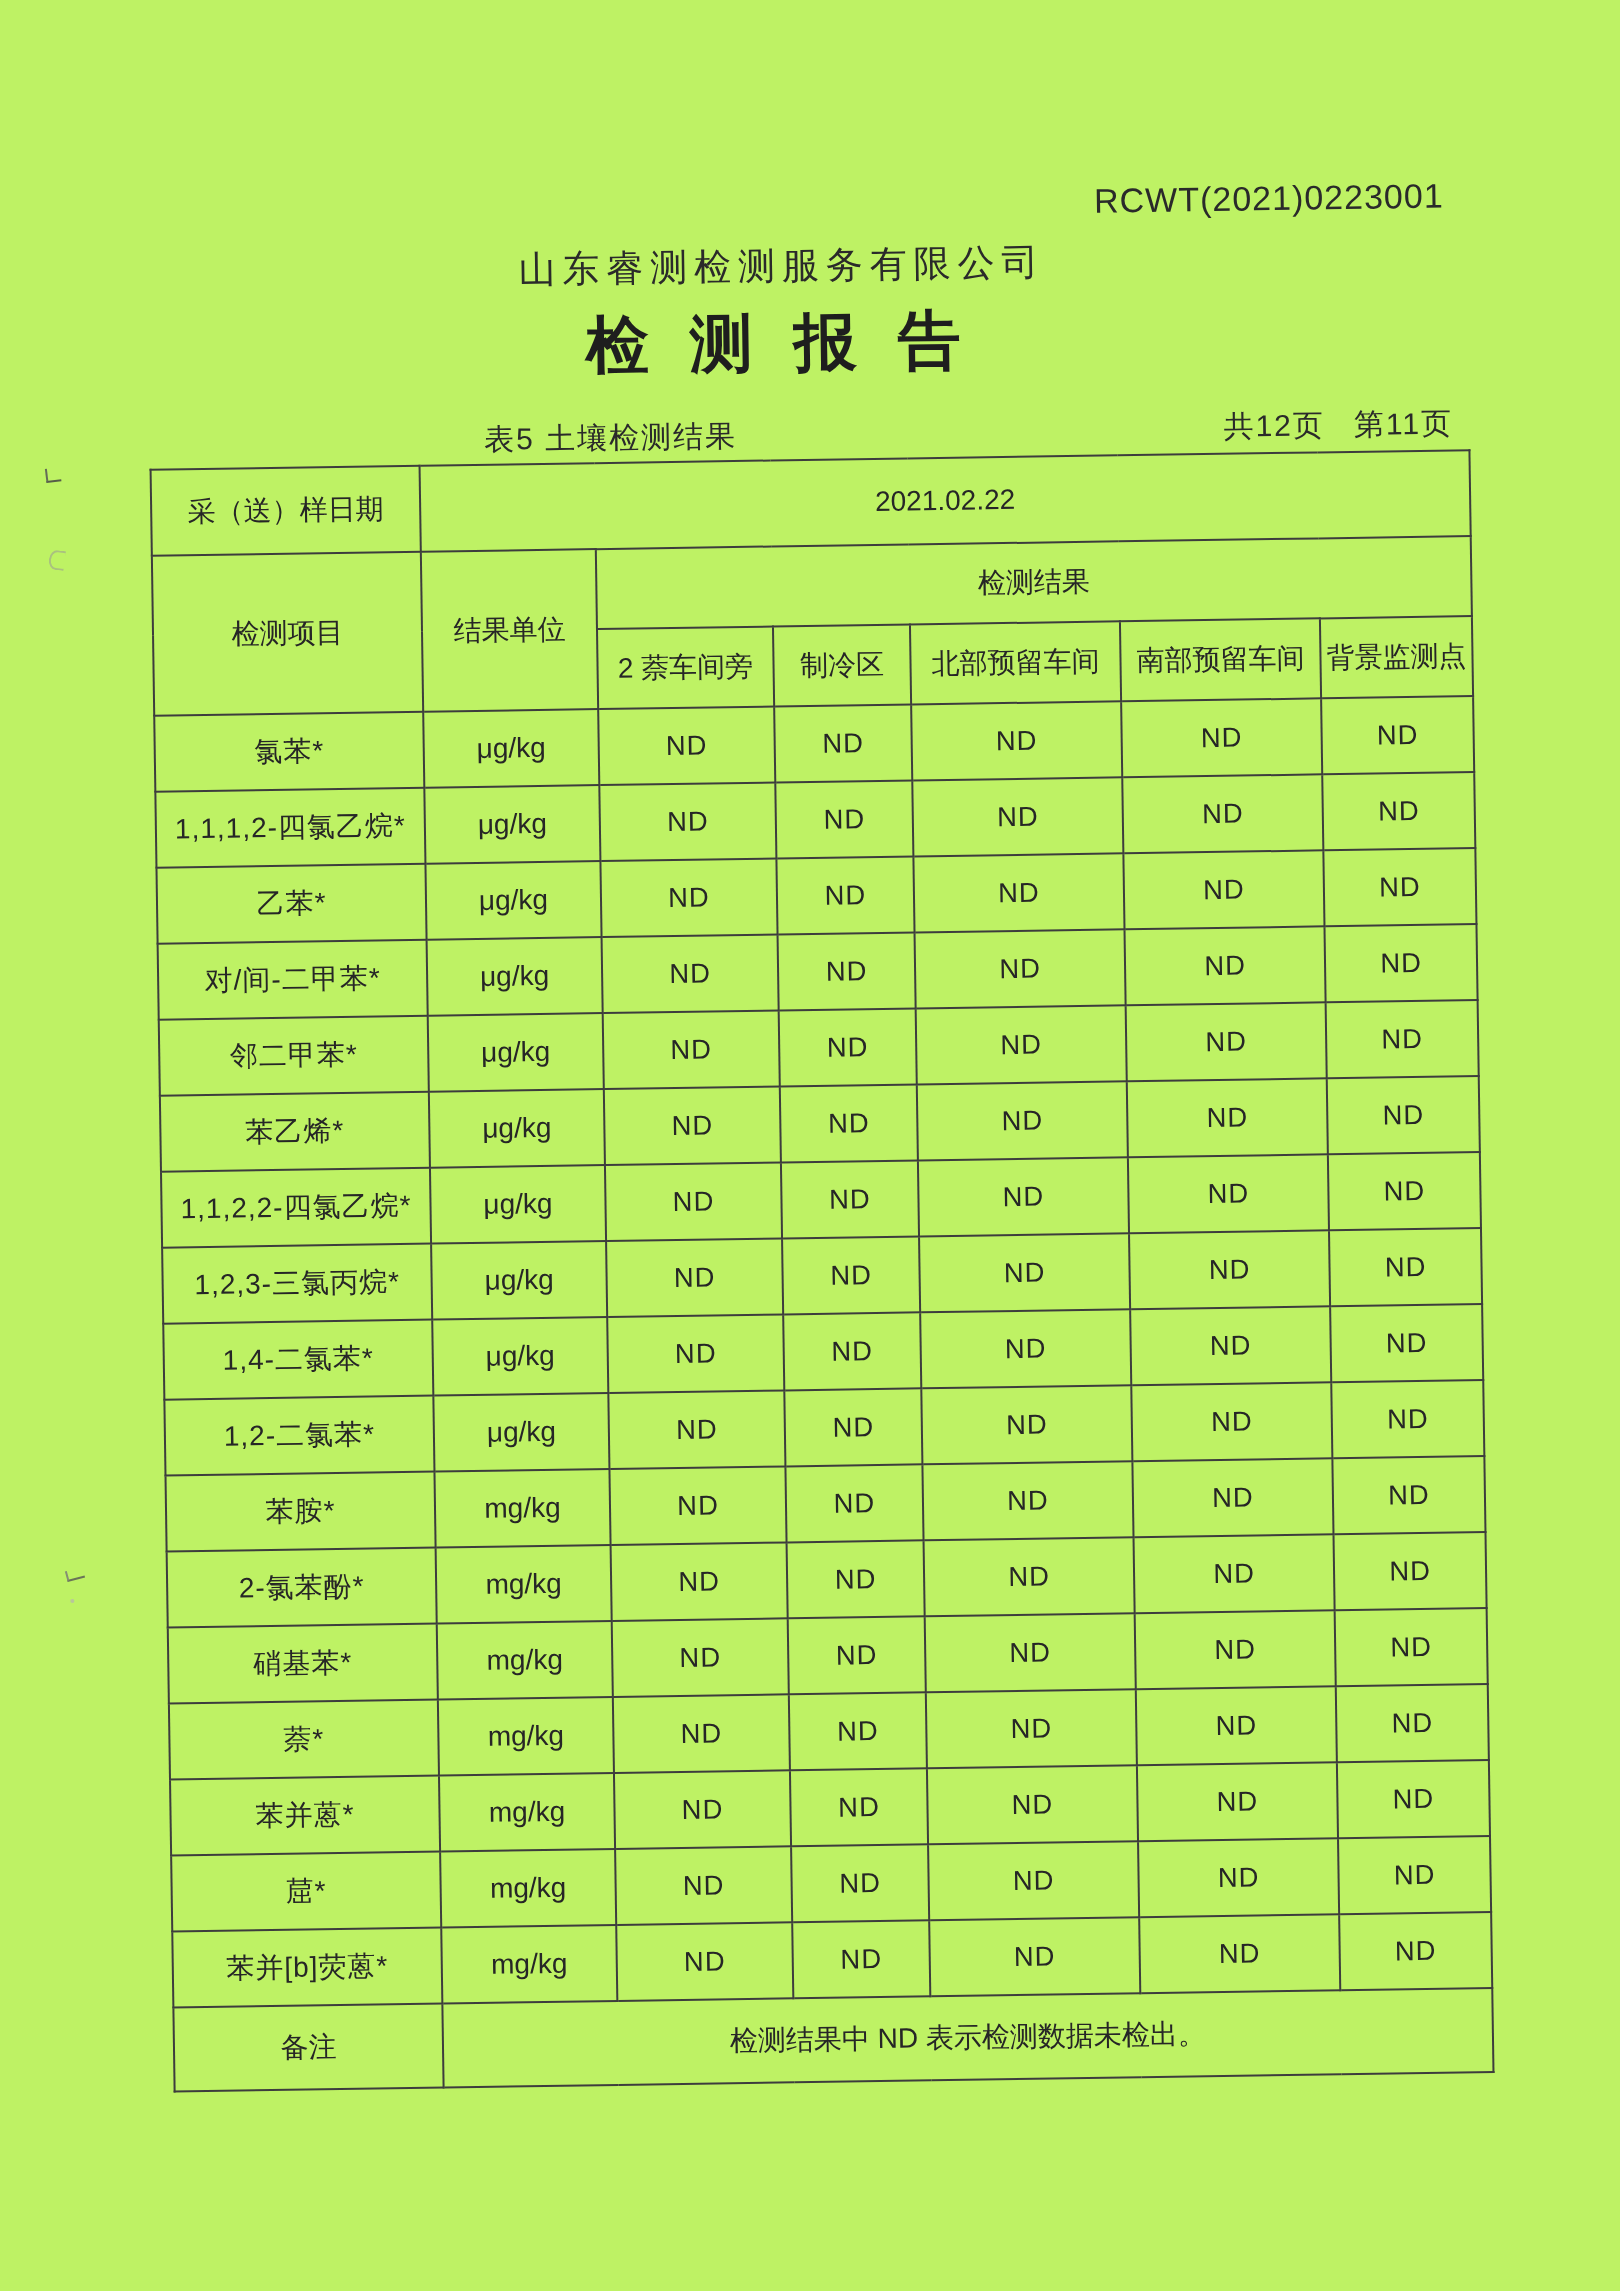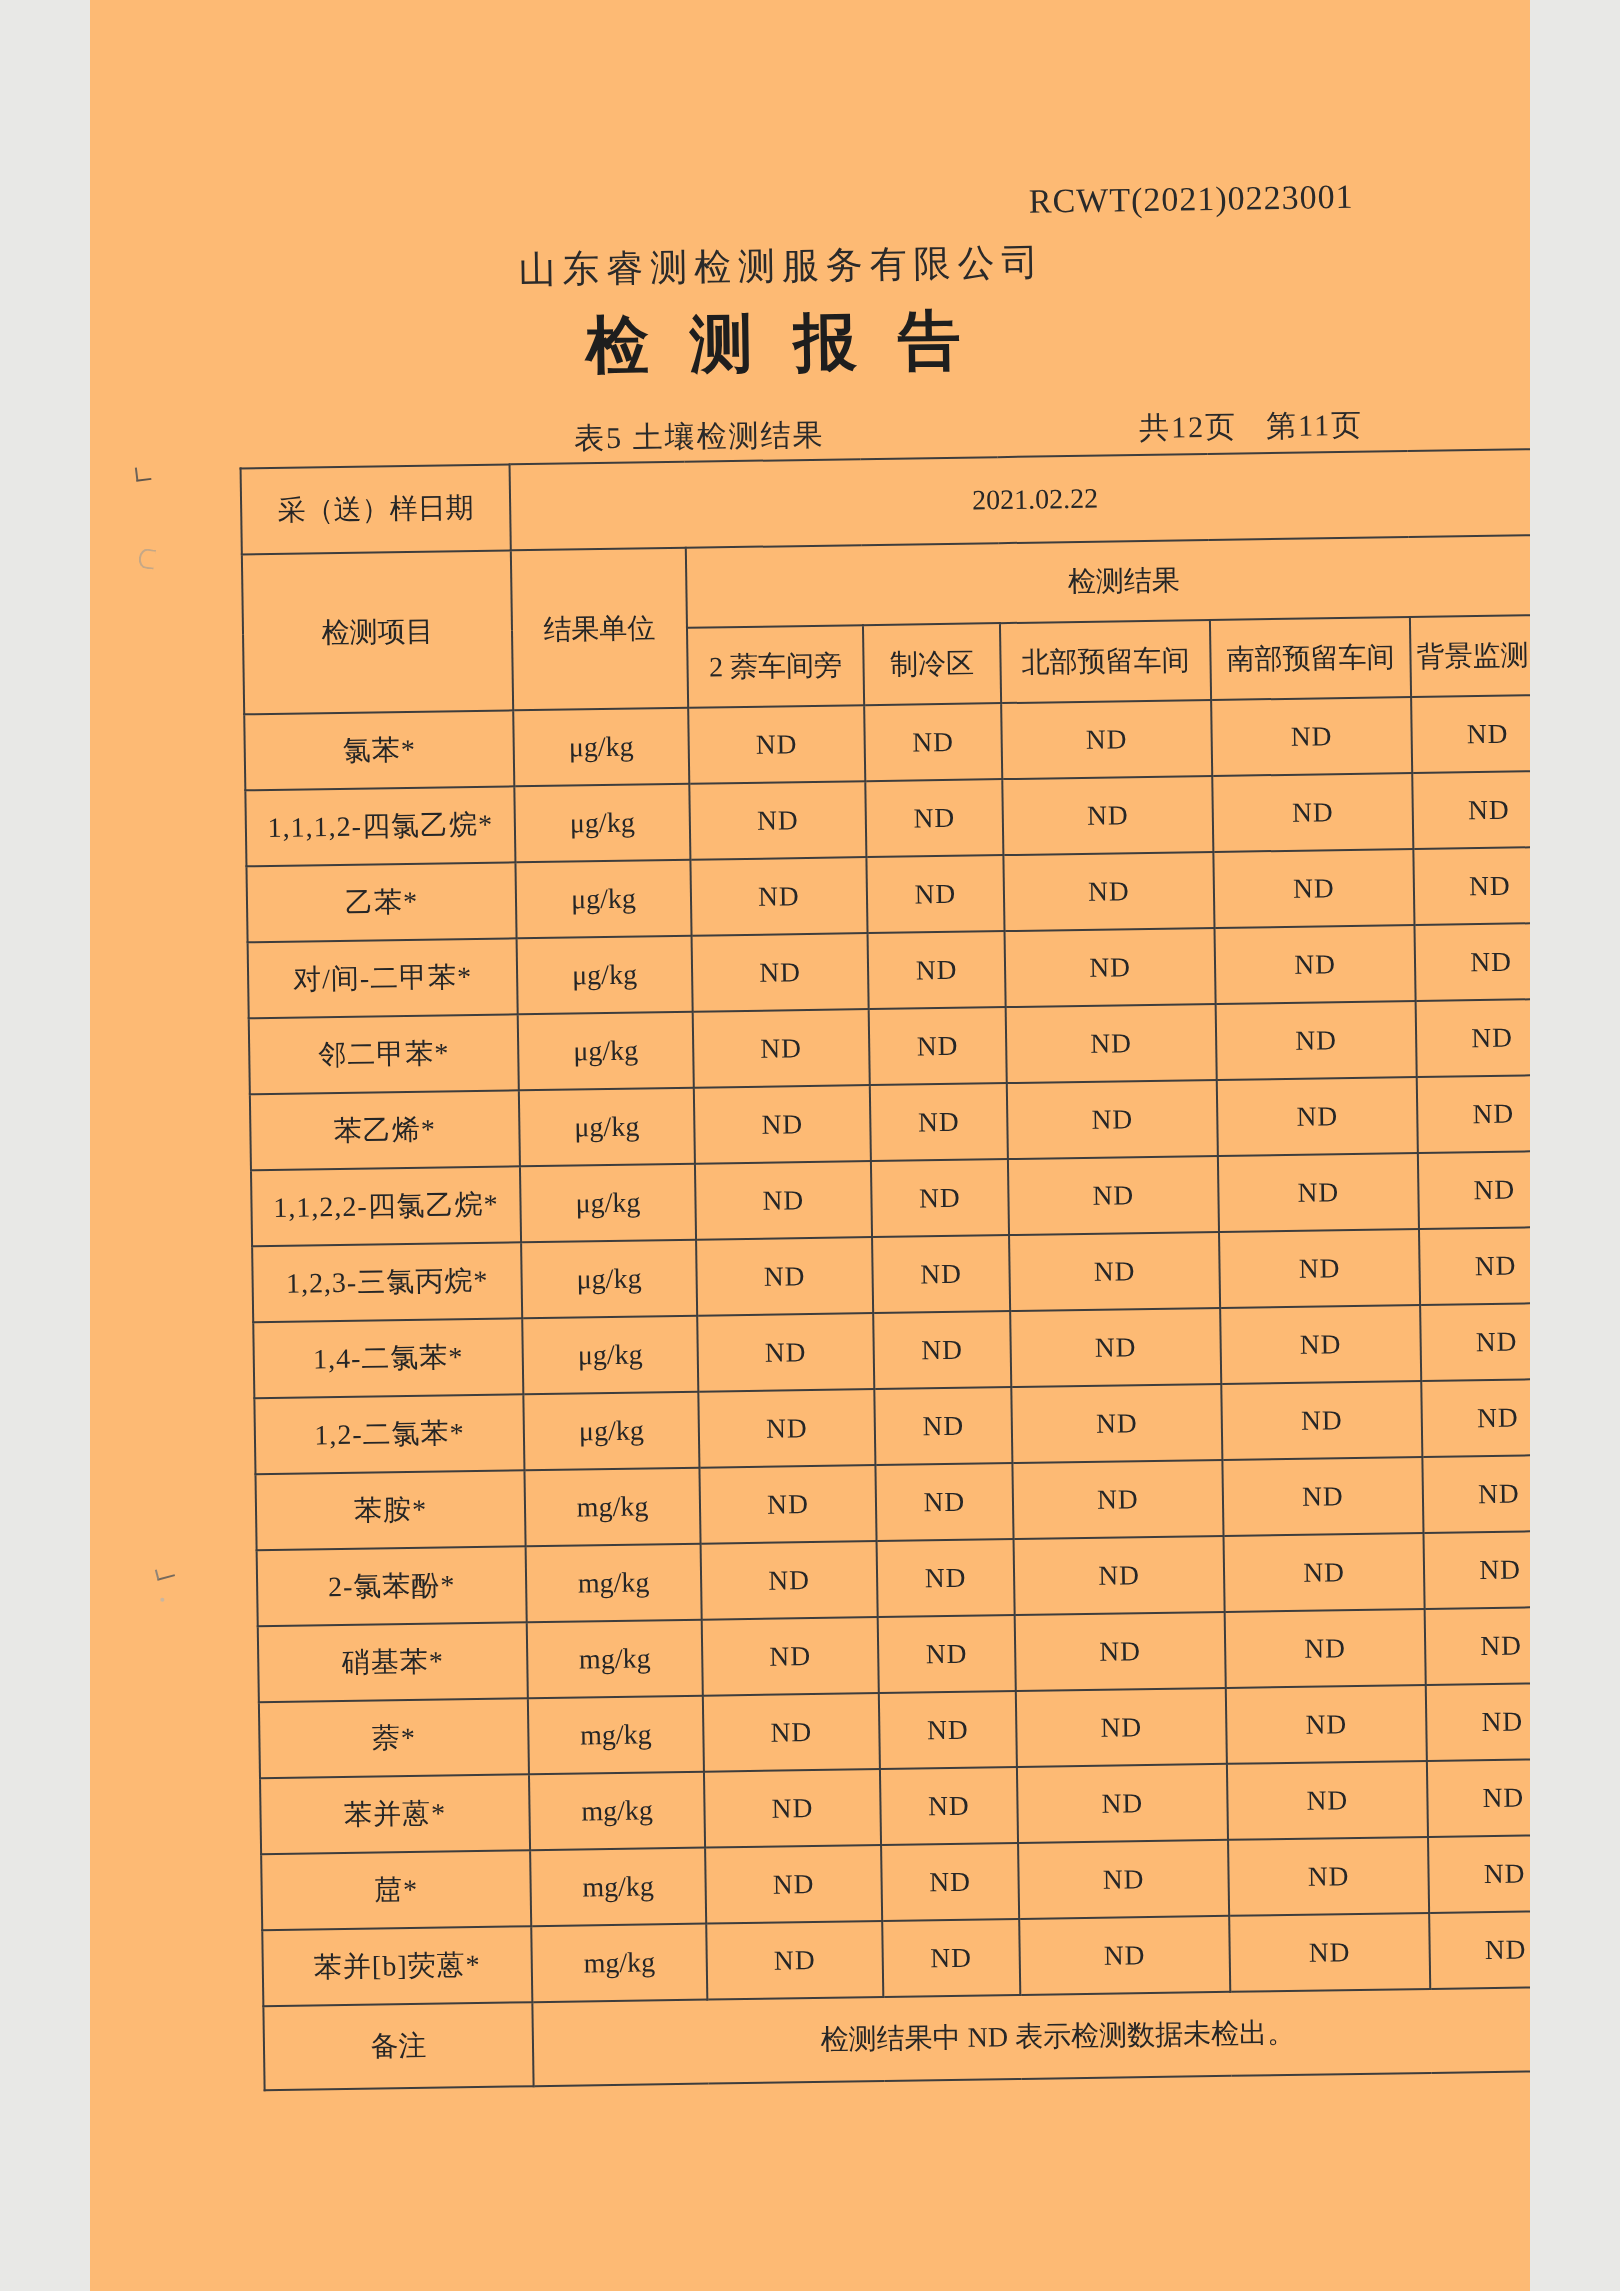--- a/index.html
+++ b/index.html
@@ -1,22 +1,22 @@
 <!DOCTYPE html>
 <html><head>
 <meta charset="utf-8">
 <style>
   html,body{margin:0;padding:0;background:#e8e8e6;}
   .page{
     position:relative;
-    width:1440px;height:2292px;
+    width:1620px;height:2292px;
     margin:0 auto;
-    background:#fdba74;
+    background:#bef264;
     overflow:hidden;
-    font-family:Liberation Serif, serif;
+    font-family:Liberation Sans, sans-serif;
     color:#242424;
   }
   .tilt{
     position:absolute;inset:0;
     transform:rotate(-0.85deg);
     transform-origin:50% 48%;
   }
   .report-no{
     position:absolute;top:186px;right:163px;
     font-size:34px;letter-spacing:1px;color:#2a2a2a;

